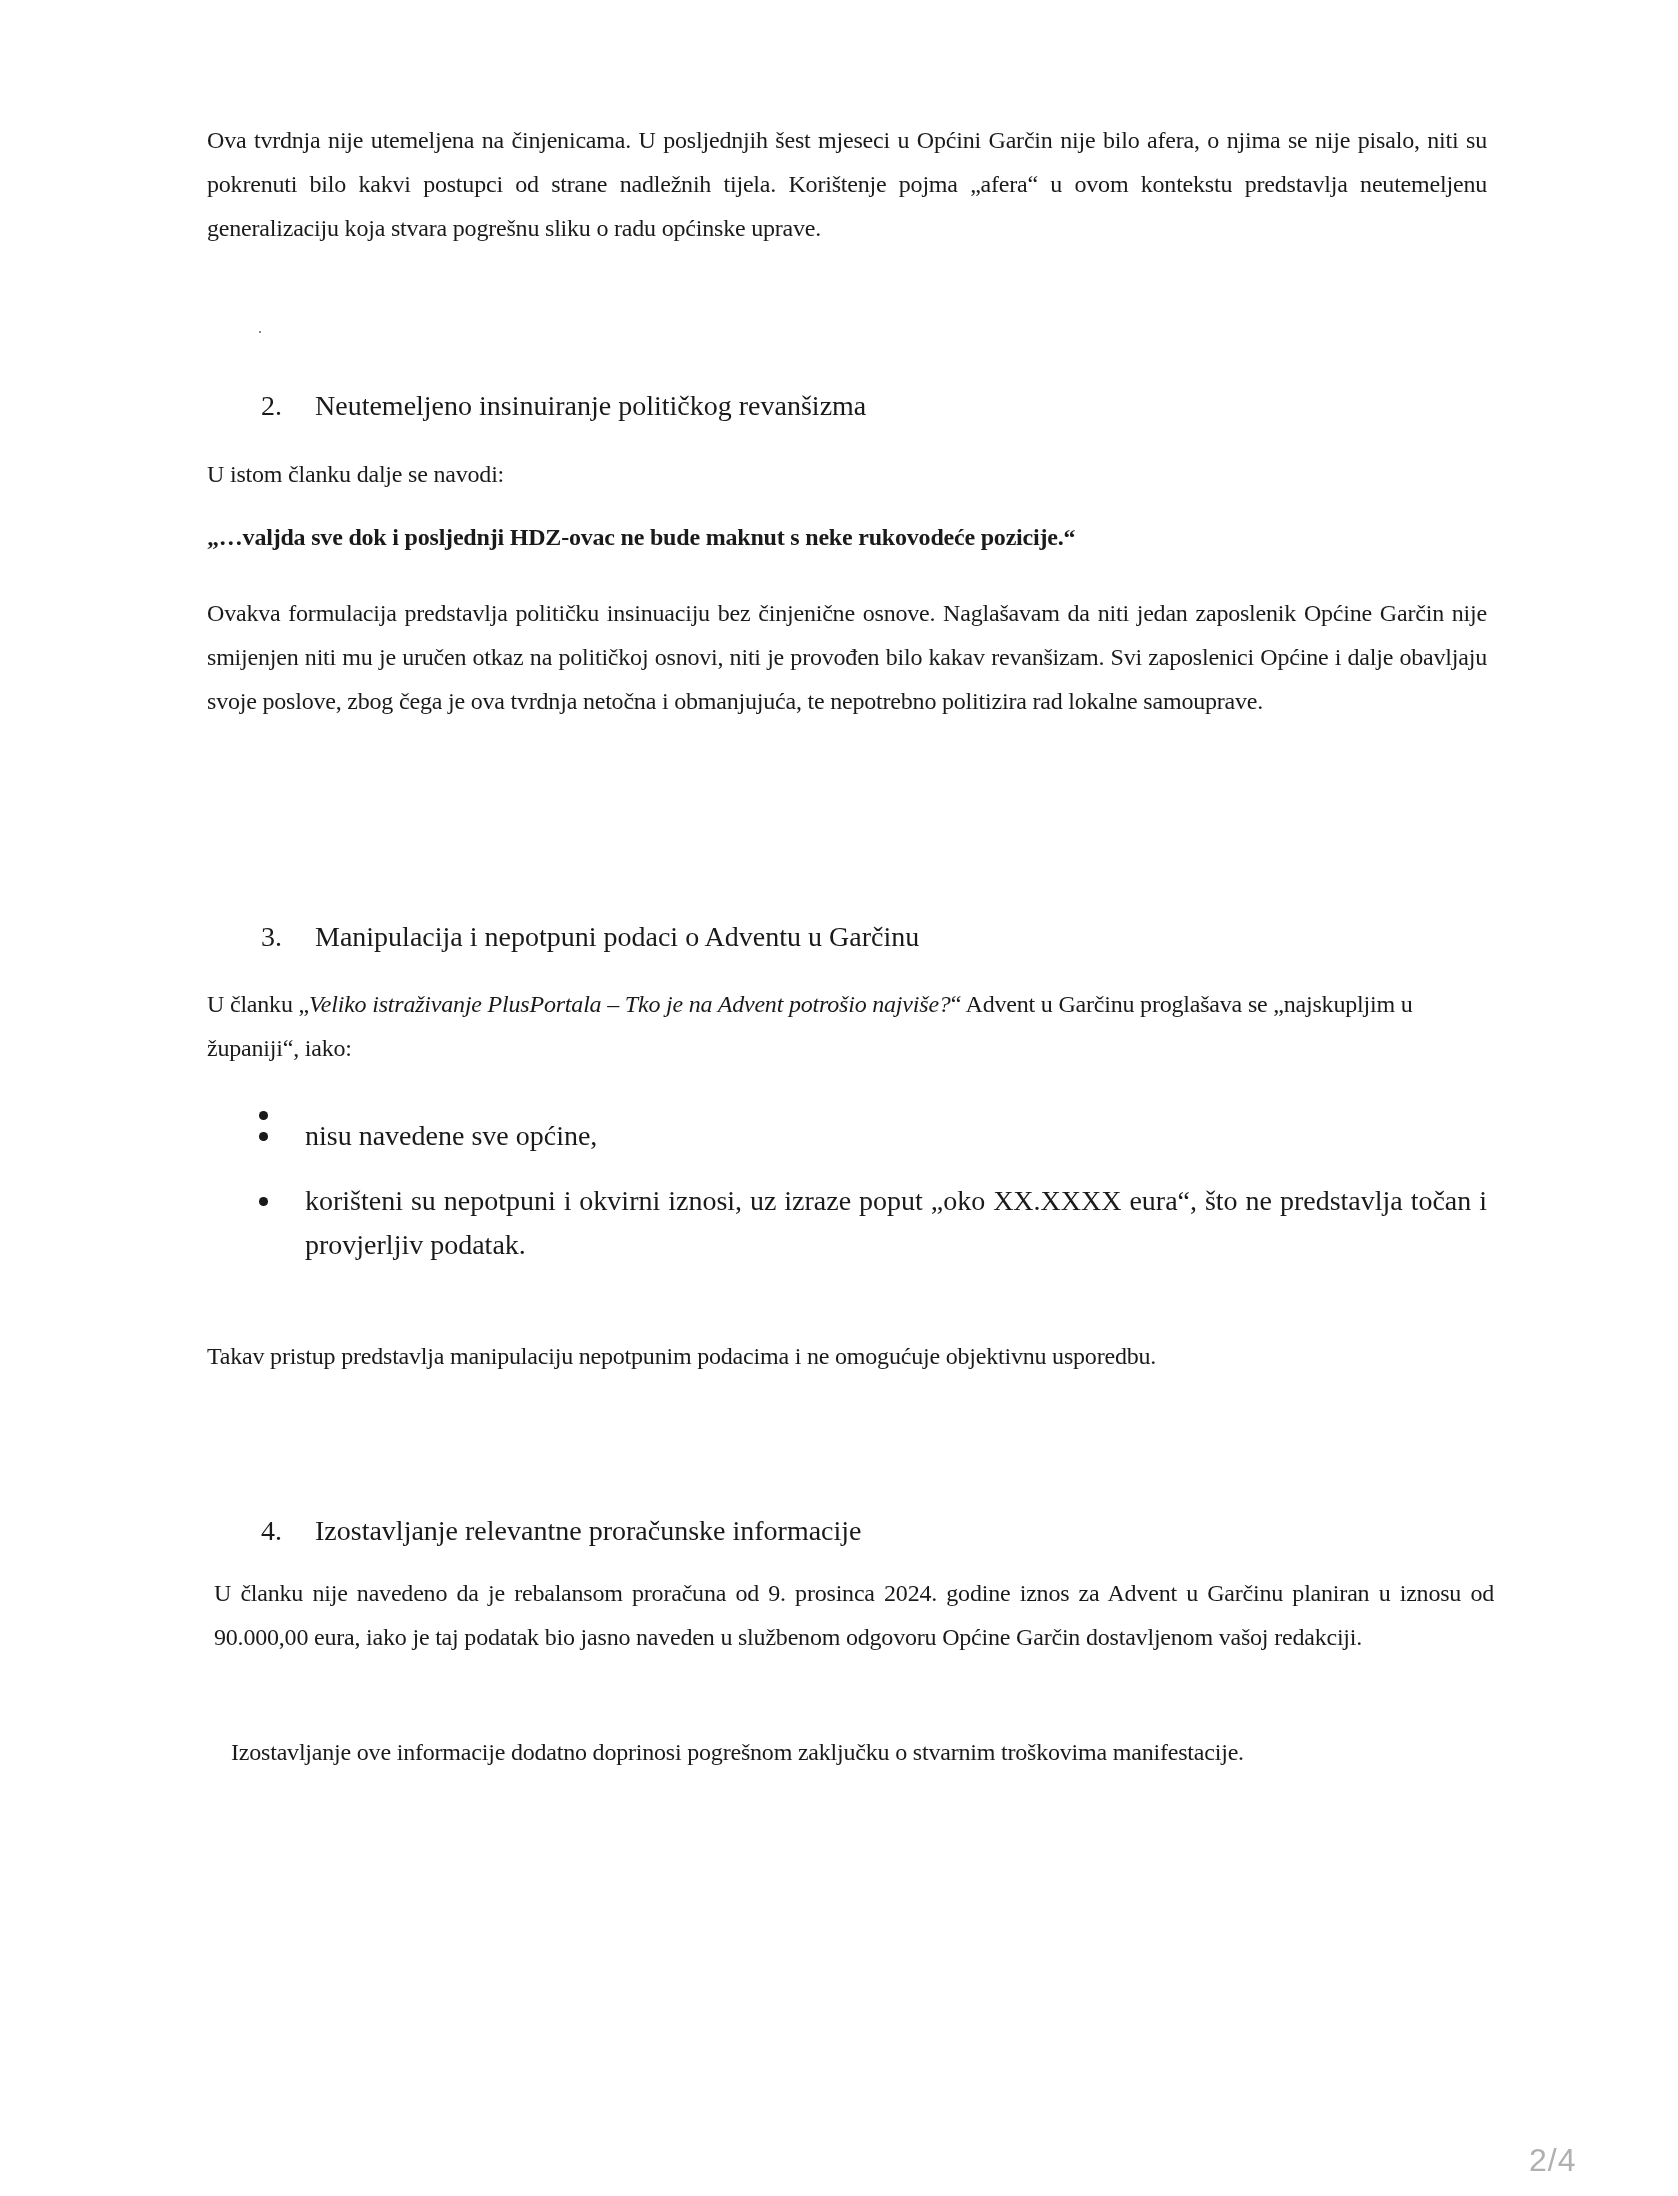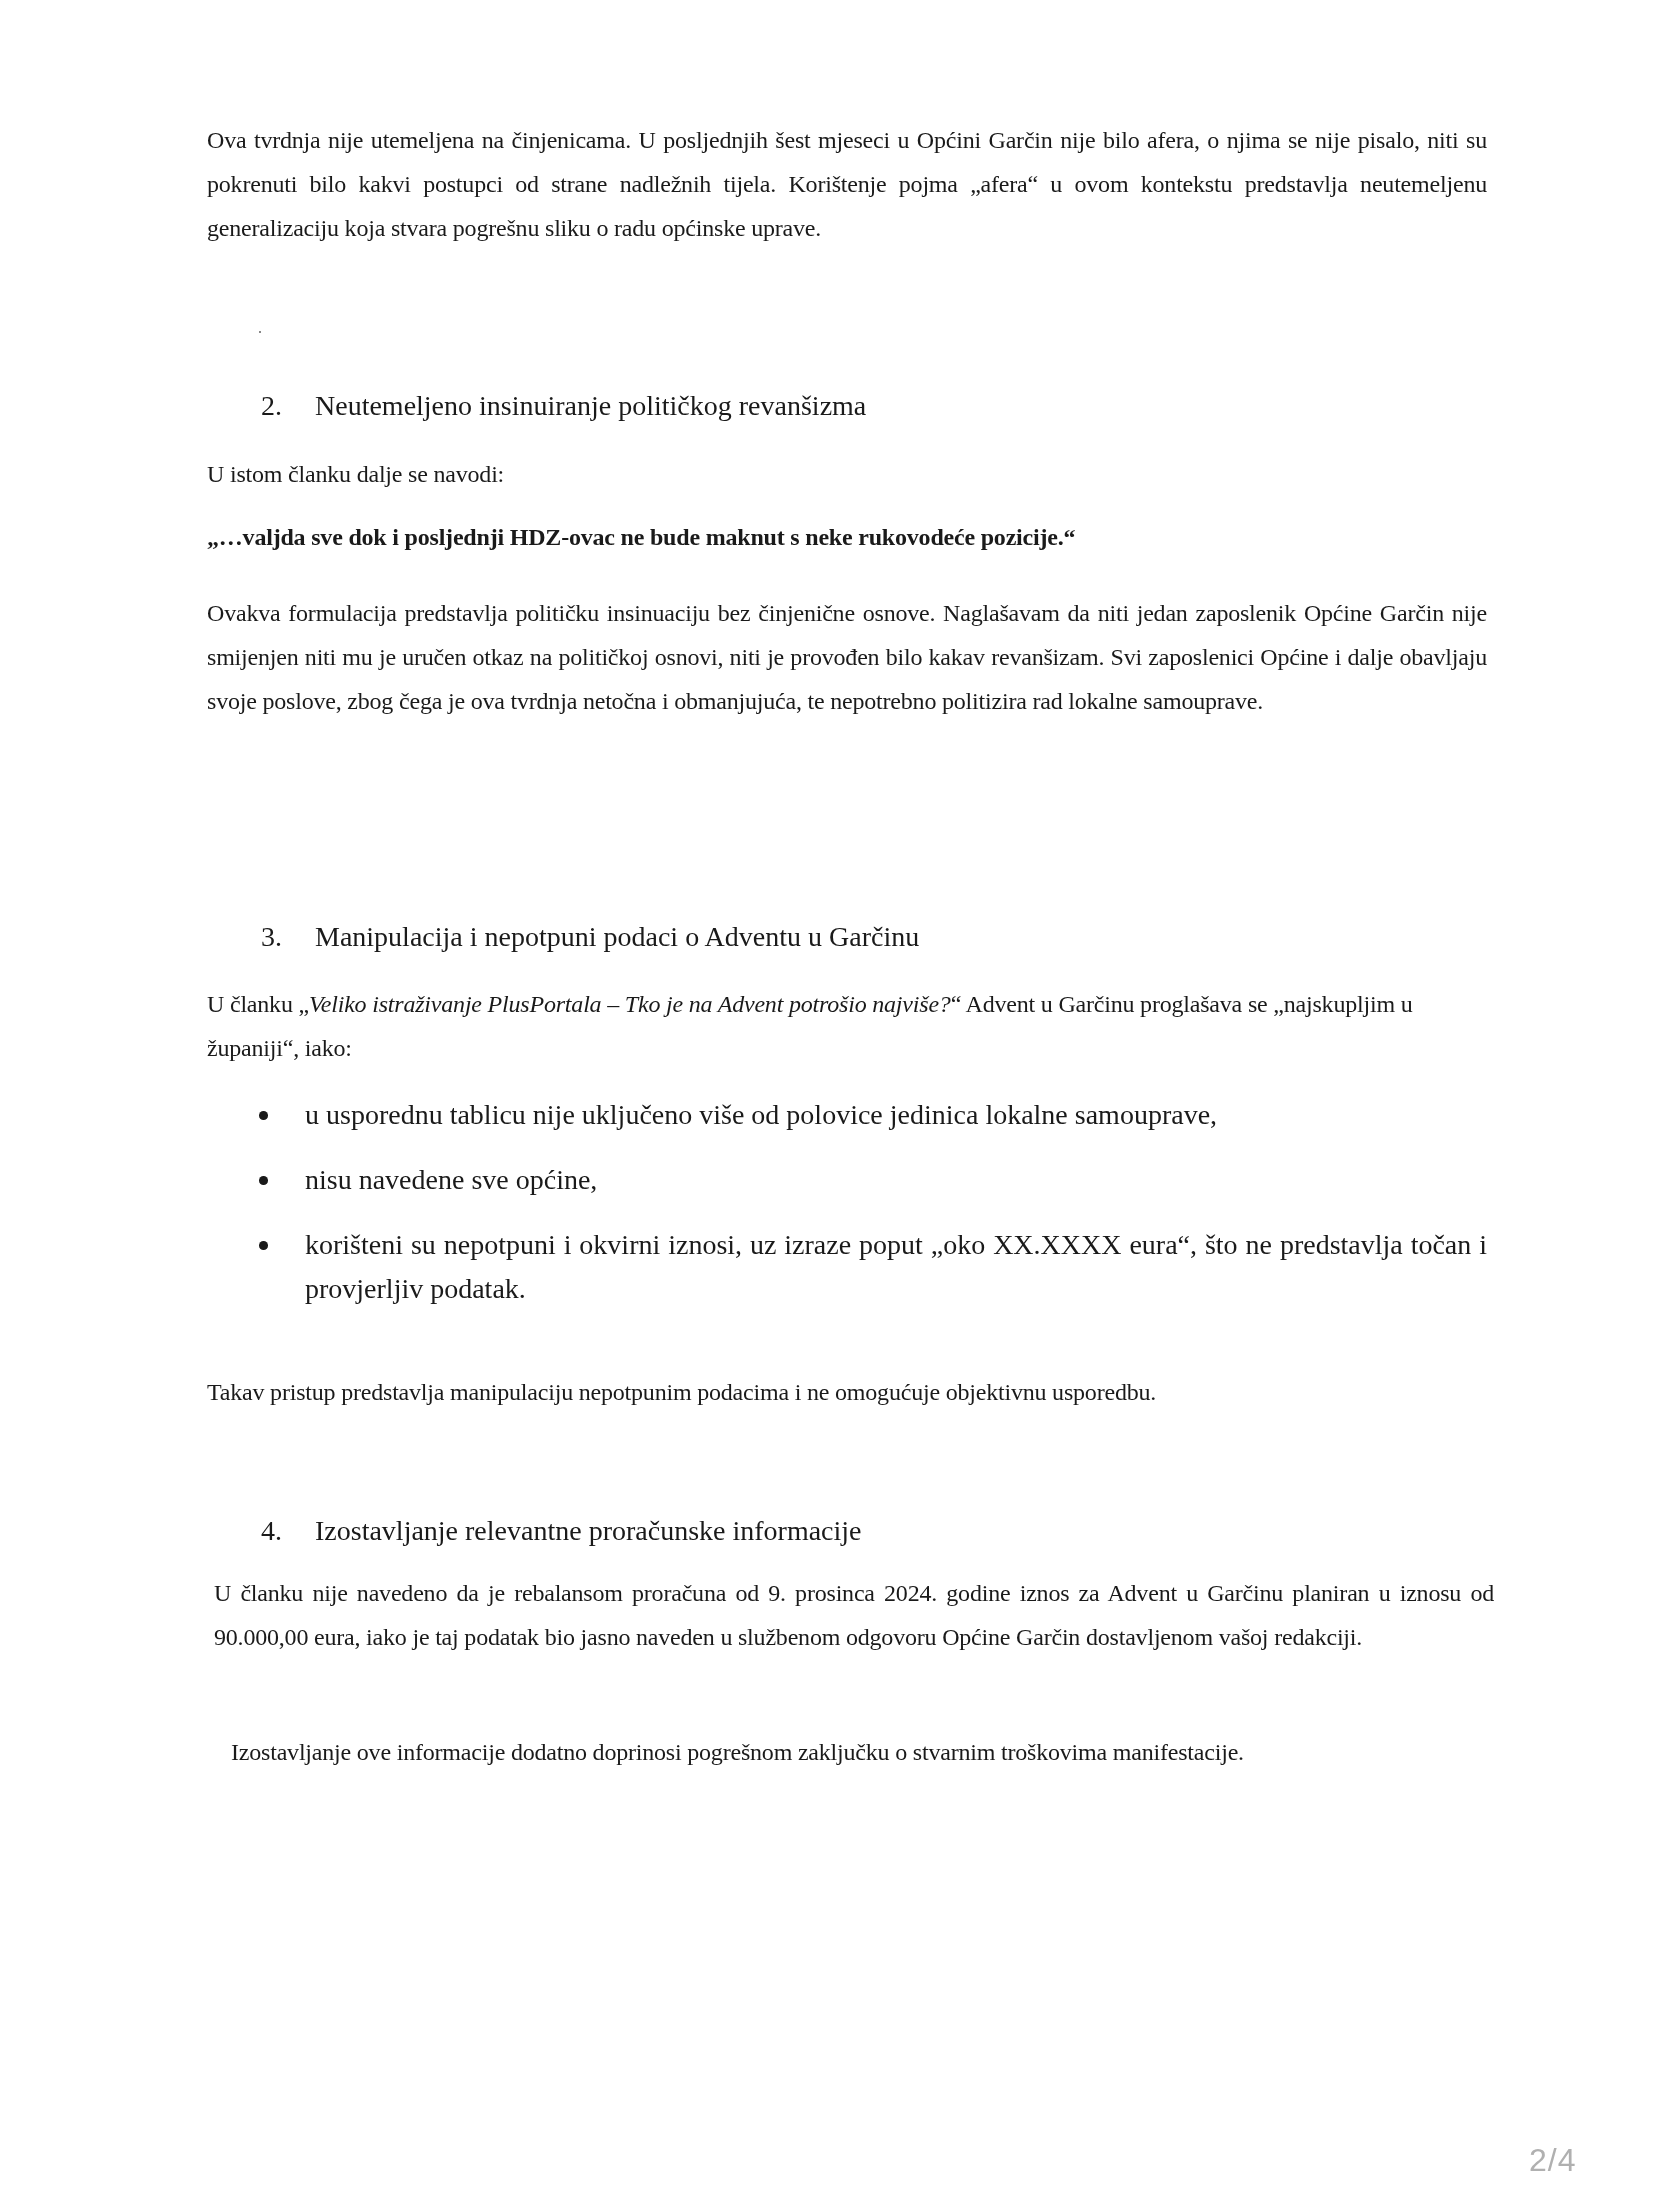--- a/index.html
+++ b/index.html
@@ -34,25 +34,25 @@
   <div class="blk" style="top:515px;font-weight:bold;">„…valjda sve dok i posljednji HDZ-ovac ne bude maknut s neke rukovodeće pozicije.“</div>
   <div class="blk just-last" style="top:591px;">Ovakva formulacija predstavlja političku insinuaciju bez činjenične osnove. Naglašavam da niti jedan zaposlenik Općine Garčin nije smijenjen niti mu je uručen otkaz na političkoj osnovi, niti je provođen bilo kakav revanšizam. Svi zaposlenici Općine i dalje obavljaju svoje poslove, zbog čega je ova tvrdnja netočna i obmanjujuća, te nepotrebno politizira rad lokalne samouprave.</div>
 
   <div class="heading" style="top:915px;">
     <span class="num">3.</span><span>Manipulacija i nepotpuni podaci o Adventu u Garčinu</span>
   </div>
   <div class="blk" style="top:982px;">
     <span>U članku „</span><i>Veliko istraživanje PlusPortala – Tko je na Advent potrošio najviše?</i><span>“ Advent u Garčinu proglašava se „najskupljim u županiji“, iako:</span>
   </div>
   <ul class="bullets" style="top:1093px;">
-    <li style="margin-bottom:21px;"><span class="dot"></span><span>u usporednu tablicu nije uključeno više od polovice jedinica lokalne samouprave,</span></li>
+    <li style="margin-bottom:21px;"><span class="dot"></span></li>
     <li style="margin-bottom:21px;"><span class="dot"></span><span>nisu navedene sve općine,</span></li>
     <li class="just-last"><span class="dot"></span><span>korišteni su nepotpuni i okvirni iznosi, uz izraze poput „oko XX.XXXX eura“, što ne predstavlja točan i provjerljiv podatak.</span></li>
   </ul>
-  <div class="blk just-last" style="top:1334px;margin-top:36px;">Takav pristup predstavlja manipulaciju nepotpunim podacima i ne omogućuje objektivnu usporedbu.</div>
+  <div class="blk just-last" style="top:1334px;">Takav pristup predstavlja manipulaciju nepotpunim podacima i ne omogućuje objektivnu usporedbu.</div>
 
   <div class="heading" style="top:1509px;">
     <span class="num">4.</span><span>Izostavljanje relevantne proračunske informacije</span>
   </div>
   <div class="blk just-last" style="top:1571px;margin-left:7px;">U članku nije navedeno da je rebalansom proračuna od 9. prosinca 2024. godine iznos za Advent u Garčinu planiran u iznosu od 90.000,00 eura, iako je taj podatak bio jasno naveden u službenom odgovoru Općine Garčin dostavljenom vašoj redakciji.</div>
   <div class="blk just-last" style="top:1730px;margin-left:24px;">Izostavljanje ove informacije dodatno doprinosi pogrešnom zaključku o stvarnim troškovima manifestacije.</div>
 
   <div class="pageno">2/4</div>
 </div>
 

